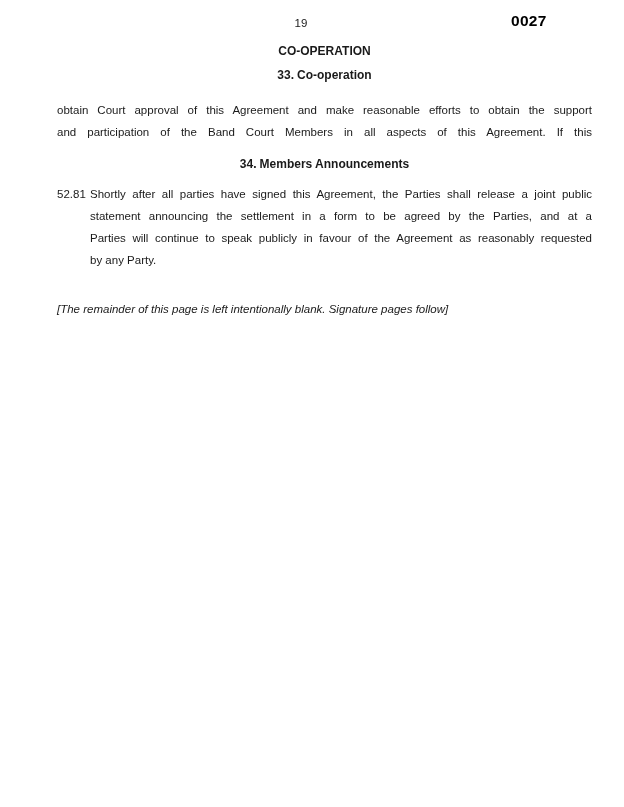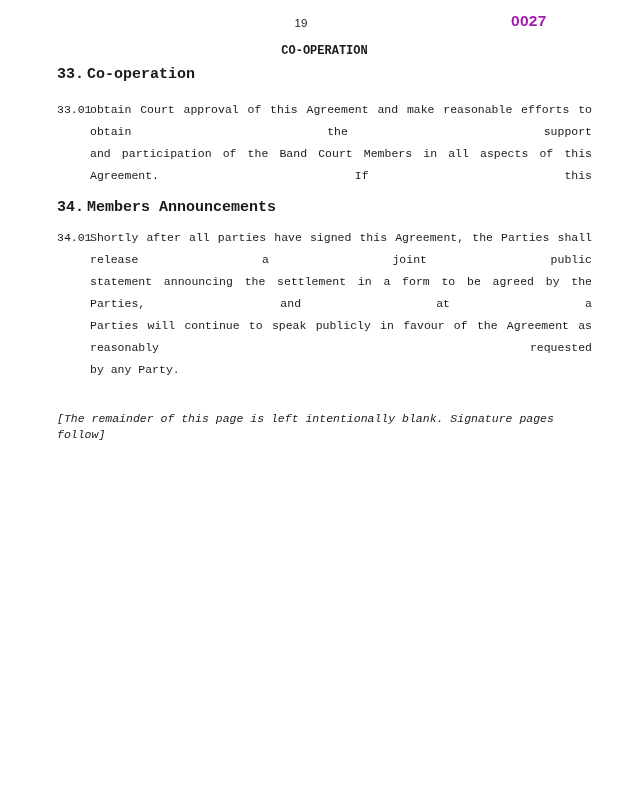--- a/index.html
+++ b/index.html
@@ -28,38 +28,38 @@
     line-height: 14px;
   }
   .bates-stamp {
     position: absolute;
     top: 12px;
     left: 511px;
     font-weight: 700;
     font-size: 15.5px;
     line-height: 18px;
     letter-spacing: 0.3px;
-    color: #a21caf;
+    color: #000000;
   }
   .content {
     padding-left: 57px;
     padding-right: 32px;
-    font-family: Liberation Mono, monospace;
   }
   .doc-title {
     text-align: center;
     font-weight: 700;
     font-size: 12px;
     line-height: 14px;
   }
   .section-heading {
     margin-top: 10px;
     font-weight: 700;
-    font-size: 15px;
+    font-size: 12px;
     line-height: 14px;
+    text-align: center;
   }
   .section-heading .sec-title {
     margin-left: 3px;
   }
   .para {
     display: flex;
     margin-top: 17px;
     font-size: 11.5px;
     line-height: 22px;
   }
@@ -102,33 +102,32 @@
 
   <div class="content">
 
     <div class="doc-title">CO-OPERATION</div>
 
     <div class="section-heading">
       <span class="sec-num">33.</span><span class="sec-title">Co-operation</span>
     </div>
 
     <div class="para">
-      <div class="para-num">33.01</div>
       <div class="para-body">
         <div class="line">obtain Court approval of this Agreement and make reasonable efforts to obtain the support</div>
         <div class="line">and participation of the Band Court Members in all aspects of this Agreement. If this</div>
       </div>
     </div>
 
     <div class="section-heading sh-34">
       <span class="sec-num">34.</span><span class="sec-title">Members Announcements</span>
     </div>
 
     <div class="para second">
-      <div class="para-num">34.01</div>
+      <div class="para-num">52.81</div>
       <div class="para-body">
         <div class="line">Shortly after all parties have signed this Agreement, the Parties shall release a joint public</div>
         <div class="line">statement announcing the settlement in a form to be agreed by the Parties, and at a</div>
         <div class="line">Parties will continue to speak publicly in favour of the Agreement as reasonably requested</div>
         <div class="line last">by any Party.</div>
       </div>
     </div>
 
     <div class="blank-note">[The remainder of this page is left intentionally blank. Signature pages follow]</div>
 

